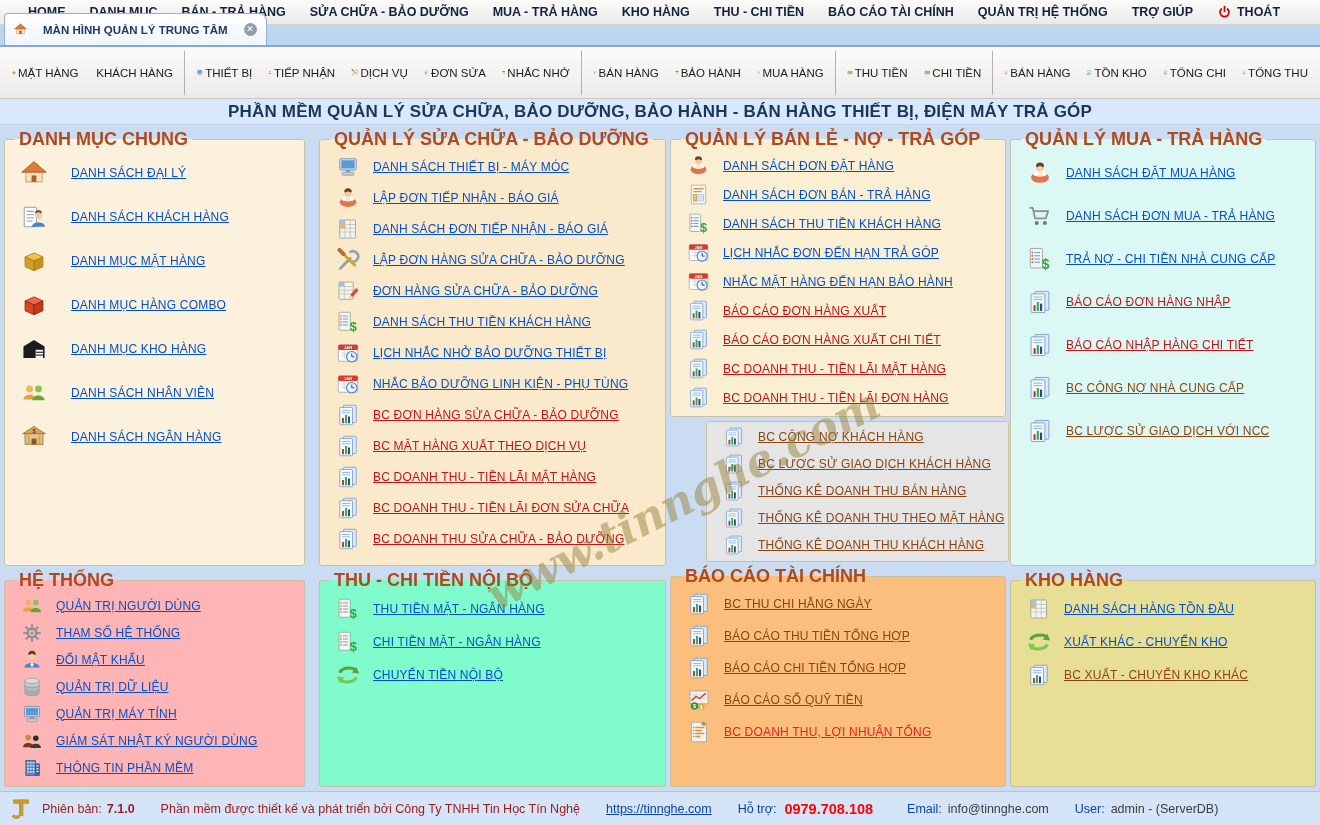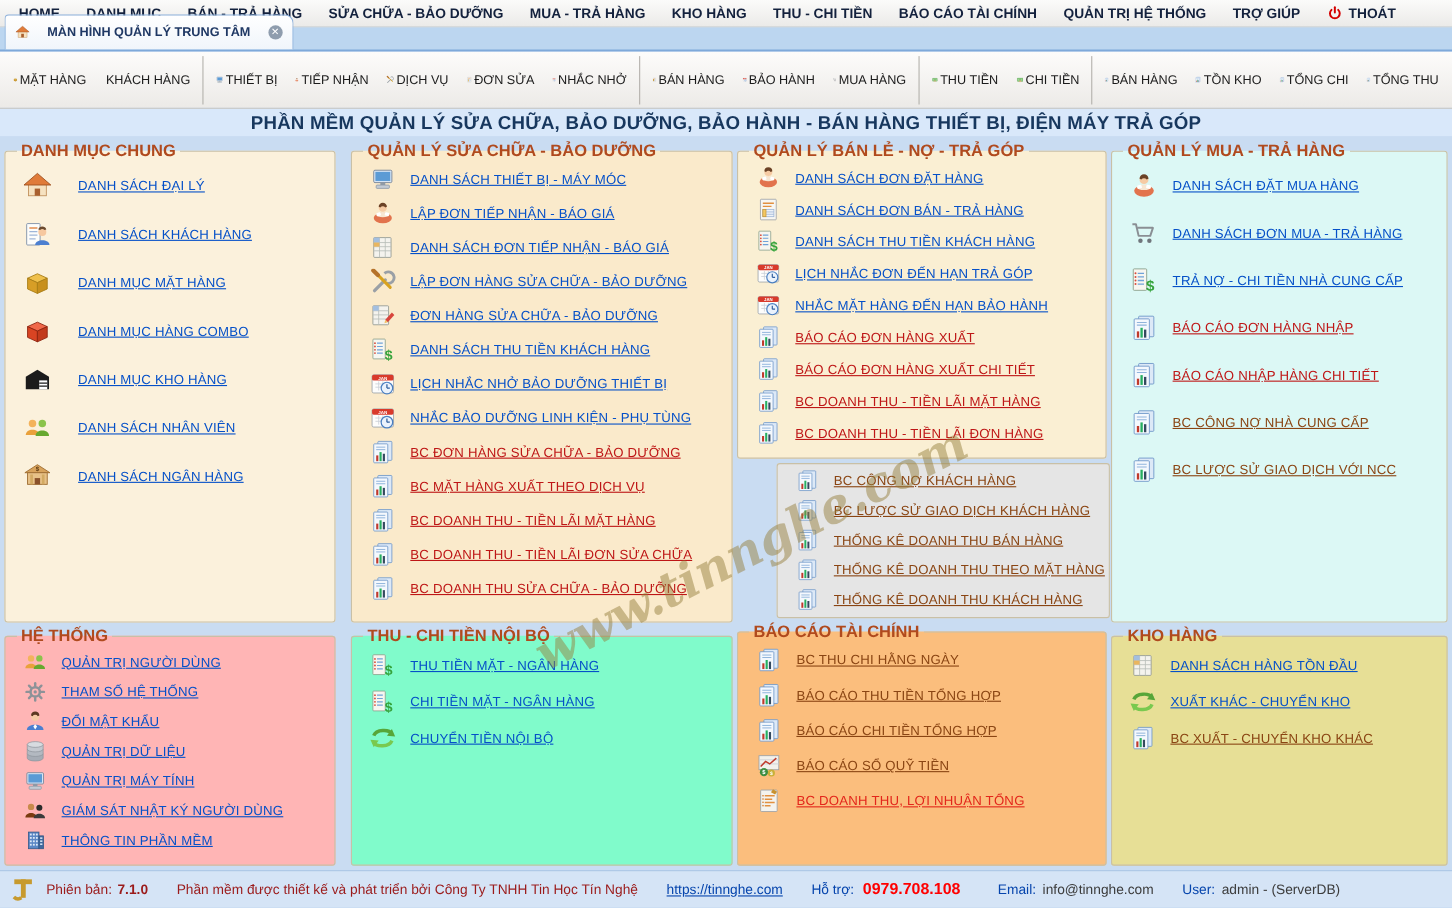--- a/index.html
+++ b/index.html
@@ -1,21 +1,21 @@
 <!DOCTYPE html>
 <html><head>
 <meta charset="utf-8">
 <style>
   * { box-sizing: border-box; margin: 0; padding: 0; }
   html,body { width:1320px; height:825px; overflow:hidden; }
   body { font-family:"Liberation Sans","DejaVu Sans",sans-serif; background:#C9DCF2; display:flex; flex-direction:column; }
   .icn { display:block; }
 
   
-  .menubar { height:25px; background:linear-gradient(#fbfbfa,#ebeae8); border-bottom:1px solid #d6d4d0; display:flex; align-items:flex-end; padding:0 5px; flex:0 0 auto; }
+  .menubar { height:25px; background:linear-gradient(#fbfbfa,#ebeae8); border-bottom:1px solid #d6d4d0; display:flex; align-items:flex-end; padding:0 16px; flex:0 0 auto; }
   .menu-item { padding:0 12px; font-size:12.5px; font-weight:600; color:#13213d; display:flex; align-items:center; gap:5px; height:100%; cursor:default; white-space:nowrap; }
   .menu-item .icn { width:15px; height:15px; }
 
   
   .tabstrip { height:22px; background:#BCD6F0; display:flex; align-items:flex-end; padding-left:4px; border-bottom:2px solid #7FA9DA; flex:0 0 auto; }
   .tab { background:linear-gradient(#ffffff,#f0f5fb); border:1px solid #8FB2DC; border-bottom:none; border-radius:4px 8px 0 0; height:32px; display:flex; align-items:center; gap:16px; padding:0 9px; font-size:11.5px; font-weight:700; color:#1F3864; white-space:nowrap; }
   .tab .icn { width:13px; height:13px; }
   .tab-close { width:13px; height:13px; border-radius:50%; background:#8f9dae; color:#fff; font-size:9px; line-height:13px; text-align:center; font-weight:700; }
 
   
@@ -25,21 +25,21 @@
   .tsep { width:1px; height:44px; background:#b4b1ac; margin:0 3px; flex:0 0 auto; }
 
   
   .titlebar { height:26px; background:#D9E8FA; border-bottom:1px solid #c2d6ee; display:flex; align-items:center; justify-content:center; font-size:17px; font-weight:700; color:#17375E; flex:0 0 auto; letter-spacing:.2px; }
 
   
   .main { height:666px; display:flex; gap:4px; padding:4px; position:relative; flex:0 0 auto; }
   .col { display:flex; flex-direction:column; gap:4px; height:100%; }
   .col1 { width:301px; } .col2 { width:347px;margin-left:10px; } .col3 { width:336px; } .col4 { flex:1; }
   fieldset.panel { border:1px solid #C9C0A6; border-radius:3px; padding:1px 4px 2px 8px; overflow:hidden; }
-  fieldset.panel legend { font-size:15px; font-weight:700; color:#B04A1E; padding:0 4px; margin-left:2px; white-space:nowrap; }
+  fieldset.panel legend { font-size:18px; font-weight:700; color:#B04A1E; padding:0 4px; margin-left:2px; white-space:nowrap; }
   .r1 { height:437px; }
   .r2 { flex:1; }
   .p2 { height:288px; }
   .p3 { height:141px; padding-top:5px; }
   .p0 { background:#FBF1DC; } .p1 { background:#FAEACB; } .p2 { background:#FAEFD3; } .p3 { background:#e5e5e5;margin-left:36px; }
   .p4 { background:#DCF8F5; } .p5 { background:#FFB5B5; } .p6 { background:#80FBCB; } .p7 { background:#FBBE7D; } .p8 { background:#E7DF96; }
   .row { display:flex; align-items:center; gap:13px; padding-left:8px; }
   .row .icn { width:26px; height:26px; flex:0 0 26px; }
   .p0 .row { height:44px;gap:24px; }
   .p1 .row { height:31px; } .p1 .row .icn { width:24px; height:24px; flex-basis:24px; }

